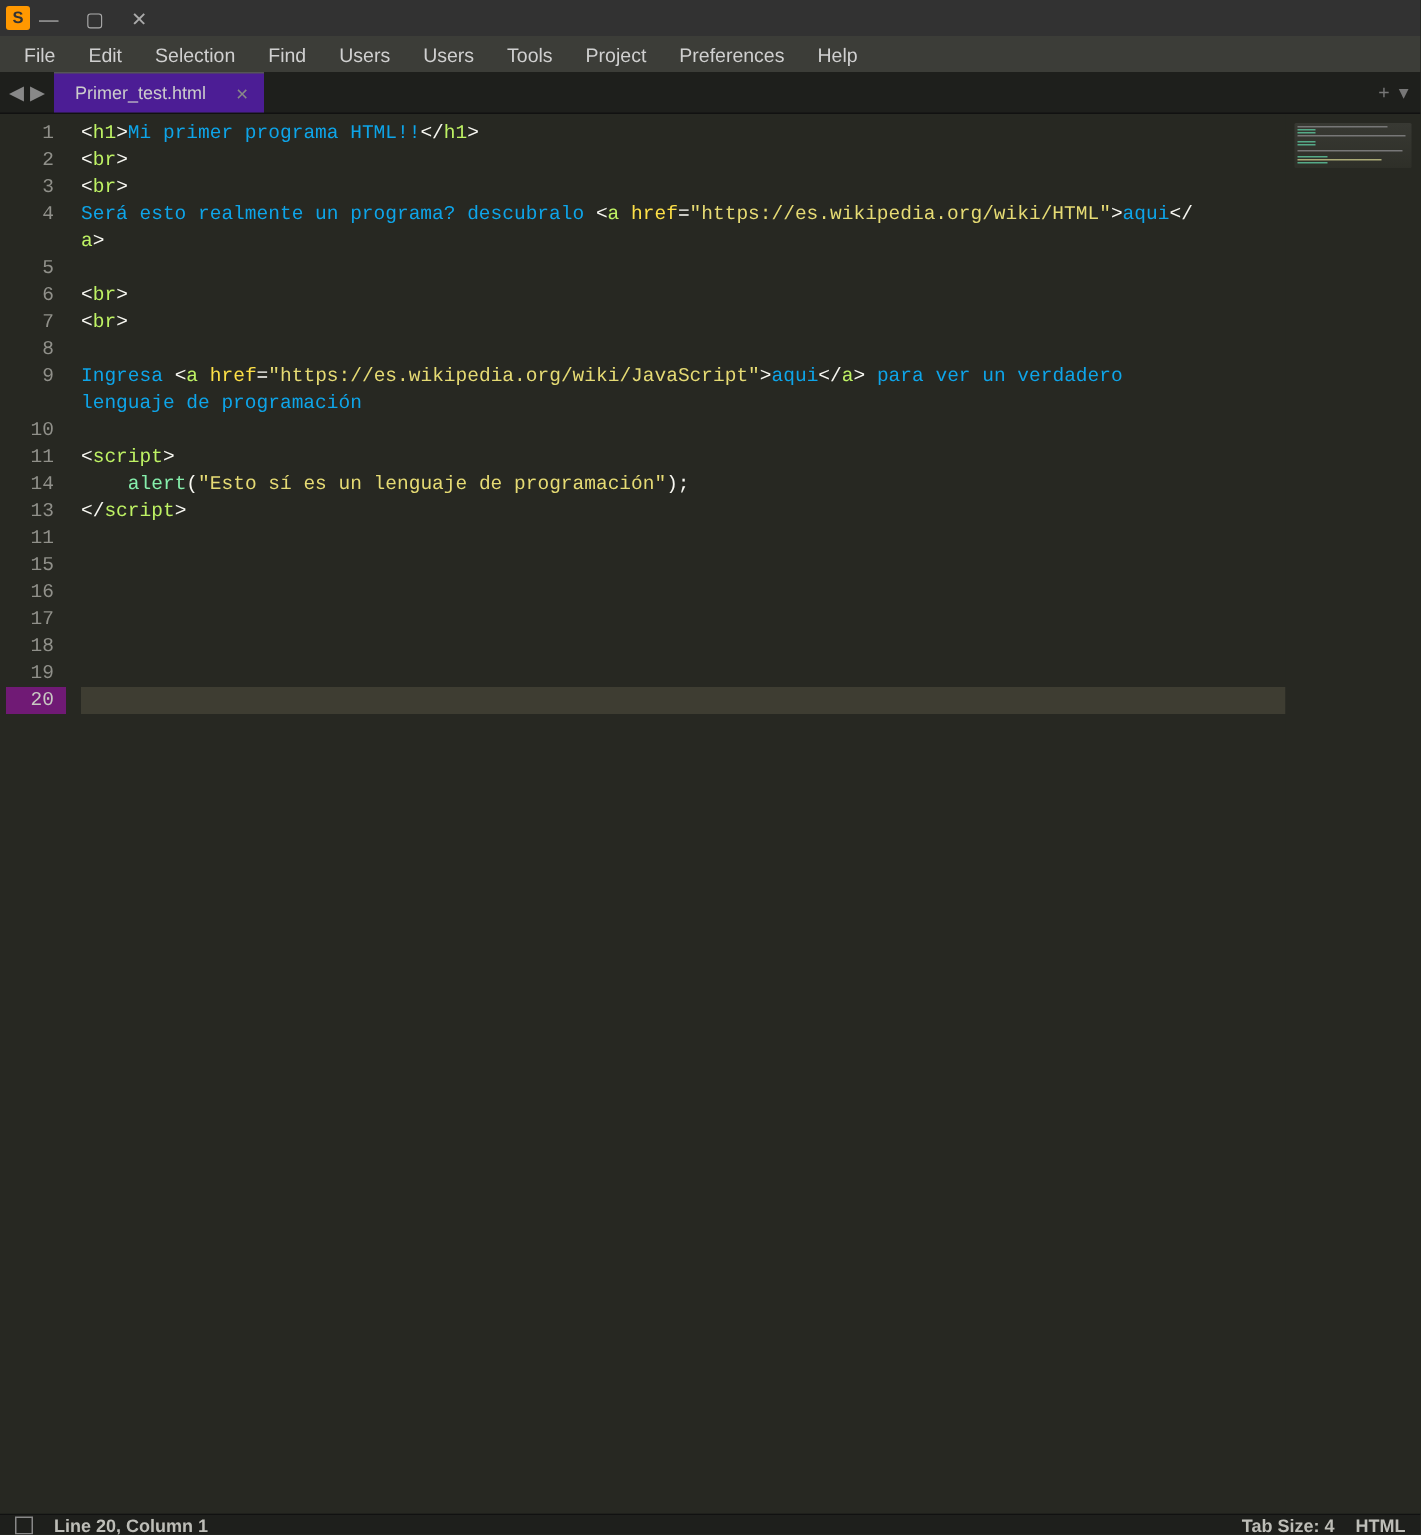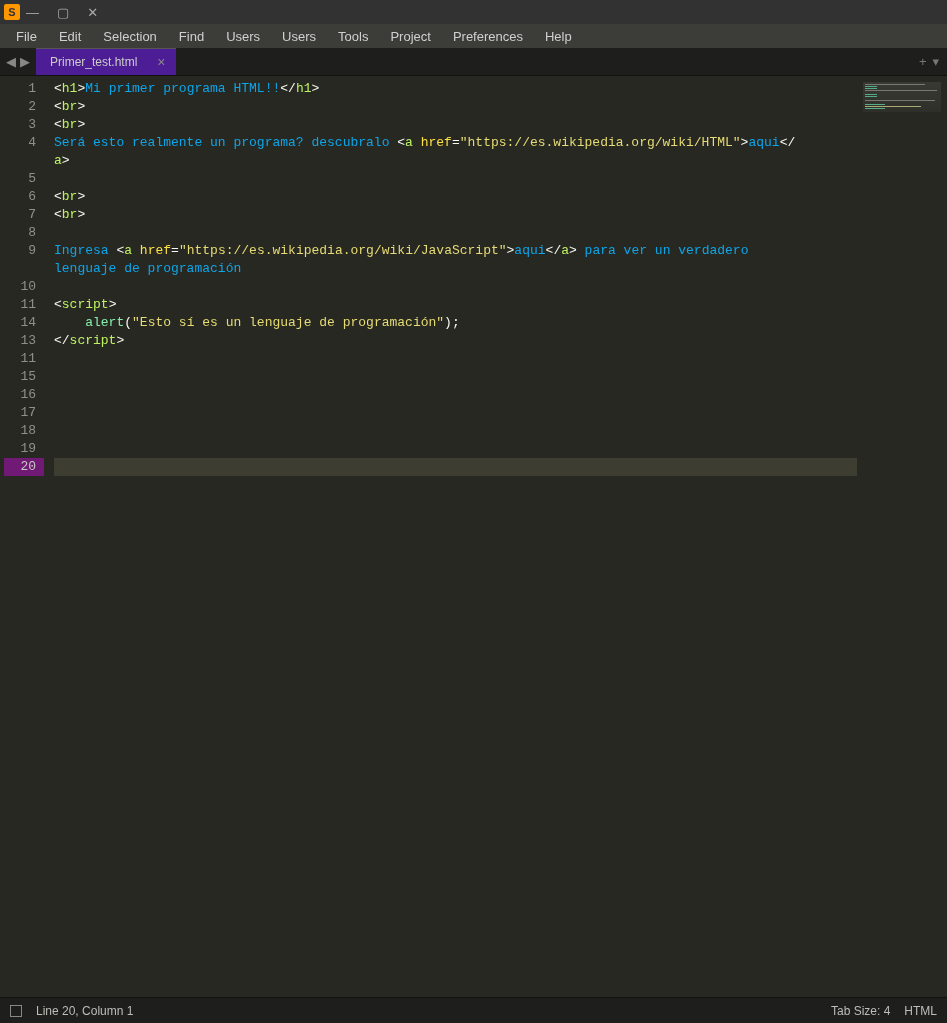--- a/index.html
+++ b/index.html
@@ -128,28 +128,29 @@
     opacity: .9;
     border-radius: 1px;
   }
   .minimap .mm-line {
     position:absolute; left:8px; height:1px;
     background:#777;
   }
   
   .statusbar {
     background: #1e1f1c;
-    height: 26px;
+    height: 14px;
     display: flex;
     align-items: center;
     font-size: 12px;
     color: #bdbdb7;
     padding: 0 10px;
     gap: 14px;
     border-top: 1px solid #111;
+    font-weight: bold;
   }
   .statusbar .sb-icon {
     width: 12px; height: 12px;
     border: 1px solid #888;
     display: inline-block;
   }
   .statusbar .grow { flex: 1; }
 </style>
 </head>
 <body>

